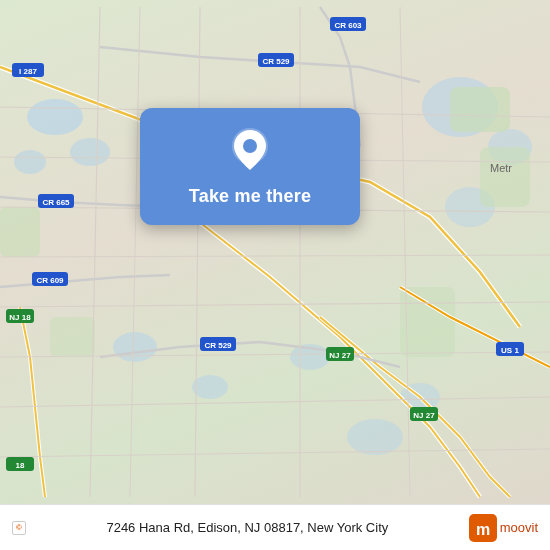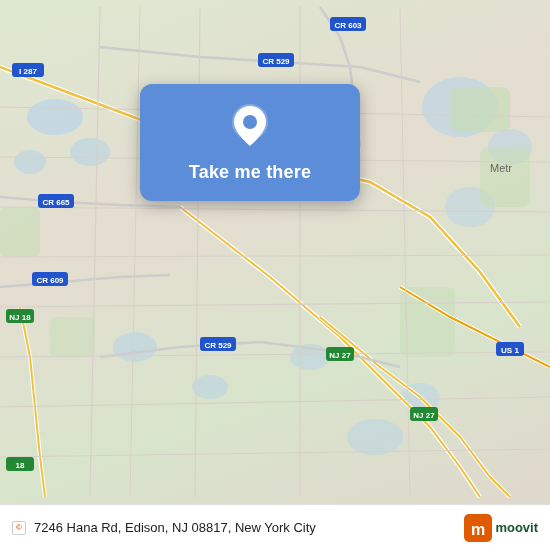--- a/index.html
+++ b/index.html
@@ -40,21 +40,21 @@
     #map-svg {
       position: absolute;
       inset: 0;
       width: 100%;
       height: 100%;
     }
 
     
     #location-card {
       position: absolute;
-      top: 84px;
+      top: 108px;
       left: 140px;
       width: 220px;
       background: #5b8dd9;
       border-radius: 12px;
       display: flex;
       flex-direction: column;
       align-items: center;
       padding: 18px 5px 16px;
       box-shadow: 0 4px 16px rgba(0,0,0,0.3);
     }
@@ -108,20 +108,21 @@
       font-size: 8px;
       color: #e05a00;
       font-weight: bold;
     }
 
     #address-text {
       font-size: 13px;
       color: #222;
       font-weight: 500;
       flex: 1;
+      text-align: center;
       padding: 0 8px;
     }
 
     #moovit-logo {
       display: flex;
       align-items: center;
       gap: 3px;
     }
 
     #moovit-icon {
@@ -257,18 +258,18 @@
     </div>
 
     <span id="address-text">7246 Hana Rd, Edison, NJ 08817, New York City</span>
 
     <div id="moovit-logo">
 
       <svg id="moovit-icon" viewBox="0 0 28 28" xmlns="http://www.w3.org/2000/svg">
         <rect width="28" height="28" rx="5" fill="#e05a00"></rect>
         <text x="14" y="21" text-anchor="middle" font-size="16" font-weight="bold" fill="white" font-family="Arial">m</text>
       </svg>
-      <span style="font-size:13px;color:#14532d;font-weight:bold;">moovit</span>
+      <span style="font-size:13px;color:#c2410c;font-weight:normal;">moovit</span>
     </div>
 
   </div>
 
 </div>
 
 </body></html>

